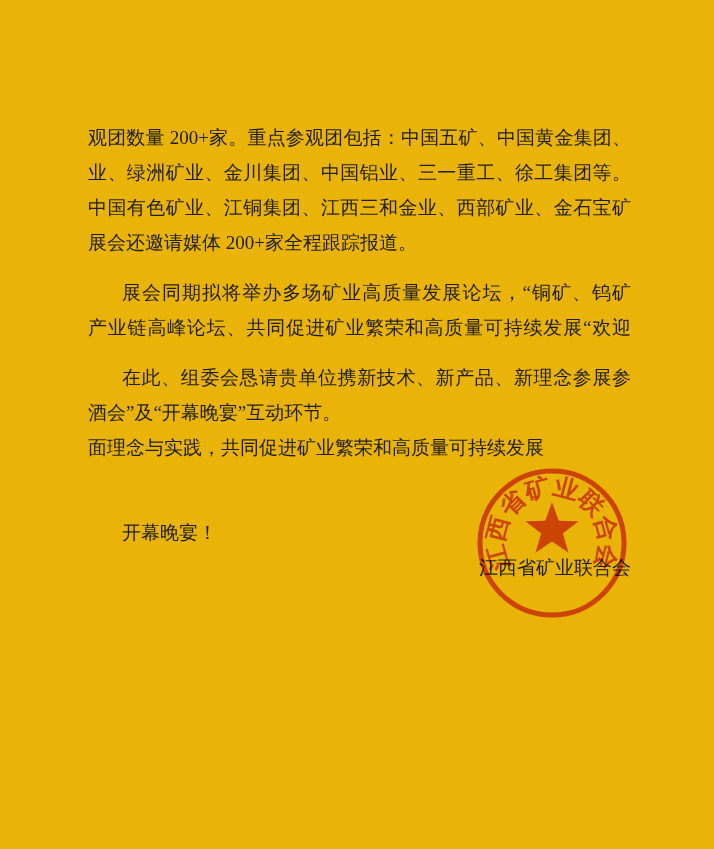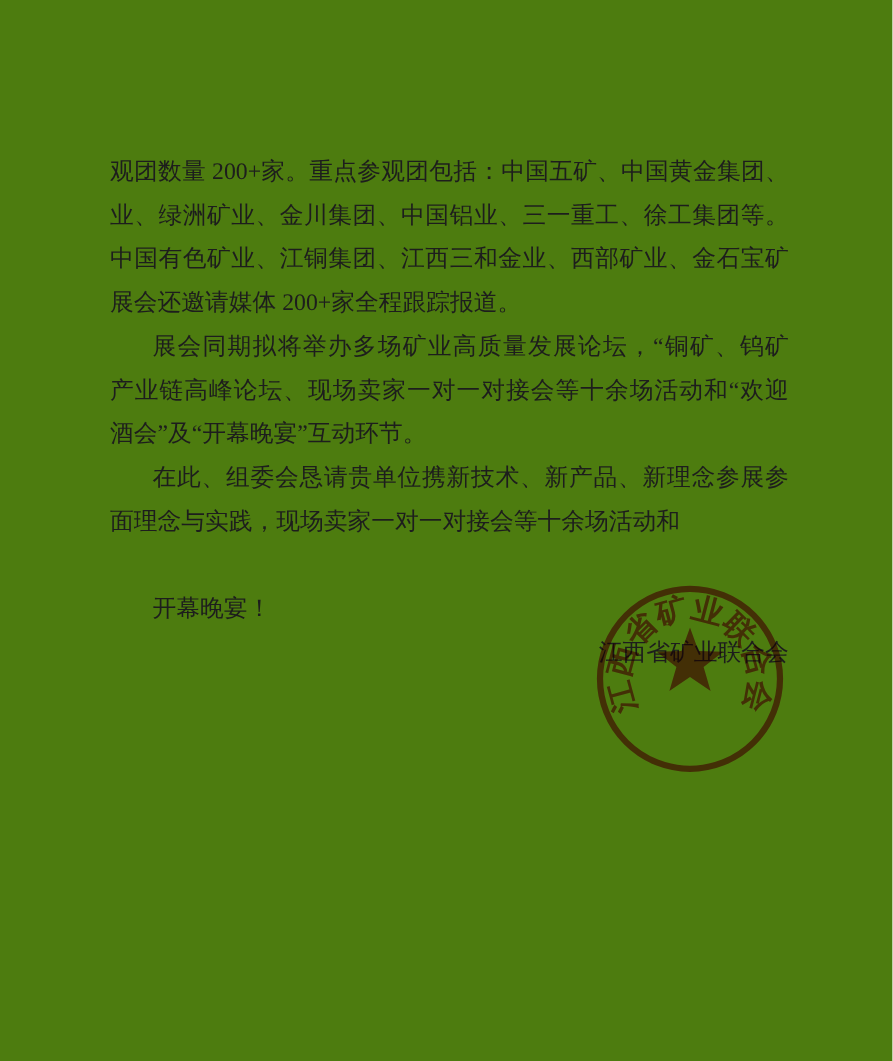--- a/index.html
+++ b/index.html
@@ -4,21 +4,21 @@
 <style>
   html, body {
     margin: 0;
     padding: 0;
     background: #ffffff;
   }
   .page {
     position: relative;
     width: 714px;
     height: 849px;
-    background: #4d7c0f;
+    background: #eab308;
     overflow: hidden;
     font-family: "Liberation Serif", "DejaVu Serif", serif;
     color: #1d1d1d;
   }
   .content {
     position: absolute;
     left: 88px;
     top: 120px;
     width: 543px;
     font-size: 19px;
@@ -28,20 +28,21 @@
     height: 35px;
     white-space: nowrap;
   }
   .justify {
     white-space: normal;
     text-align: justify;
     text-align-last: justify;
   }
   .indent {
     text-indent: 34px;
+    margin-top: 15px;
   }
   .right {
     text-align: right;
   }
   .spacer-35 { height: 35px; }
   .spacer-58 { height: 58px; }
   .seal {
     position: absolute;
     left: 452px;
     top: 443px;
@@ -55,24 +56,24 @@
 <body>
 
 <div class="page">
 
   <div class="content">
     <div class="line justify">观团数量 200+家。重点参观团包括：中国五矿、中国黄金集团、</div>
     <div class="line justify">业、绿洲矿业、金川集团、中国铝业、三一重工、徐工集团等。</div>
     <div class="line justify">中国有色矿业、江铜集团、江西三和金业、西部矿业、金石宝矿</div>
     <div class="line">展会还邀请媒体 200+家全程跟踪报道。</div>
     <div class="line justify indent">展会同期拟将举办多场矿业高质量发展论坛，“铜矿、钨矿</div>
-    <div class="line justify">产业链高峰论坛、现场卖家一对一对接会等十余场活动和“欢迎</div>
+    <div class="line justify">产业链高峰论坛、共同促进矿业繁荣和高质量可持续发展“欢迎</div>
+    <div class="line justify indent">在此、组委会恳请贵单位携新技术、新产品、新理念参展参</div>
     <div class="line">酒会”及“开幕晚宴”互动环节。</div>
-    <div class="line justify indent">在此、组委会恳请贵单位携新技术、新产品、新理念参展参</div>
-    <div class="line">面理念与实践，现场卖家一对一对接会等十余场活动和</div>
+    <div class="line">面理念与实践，共同促进矿业繁荣和高质量可持续发展</div>
 
     <div class="spacer-35"></div>
 
     <div class="line indent">开幕晚宴！</div>
     <div class="line right">江西省矿业联合会</div>
 
     <div class="spacer-58"></div>
 
   </div>
 

